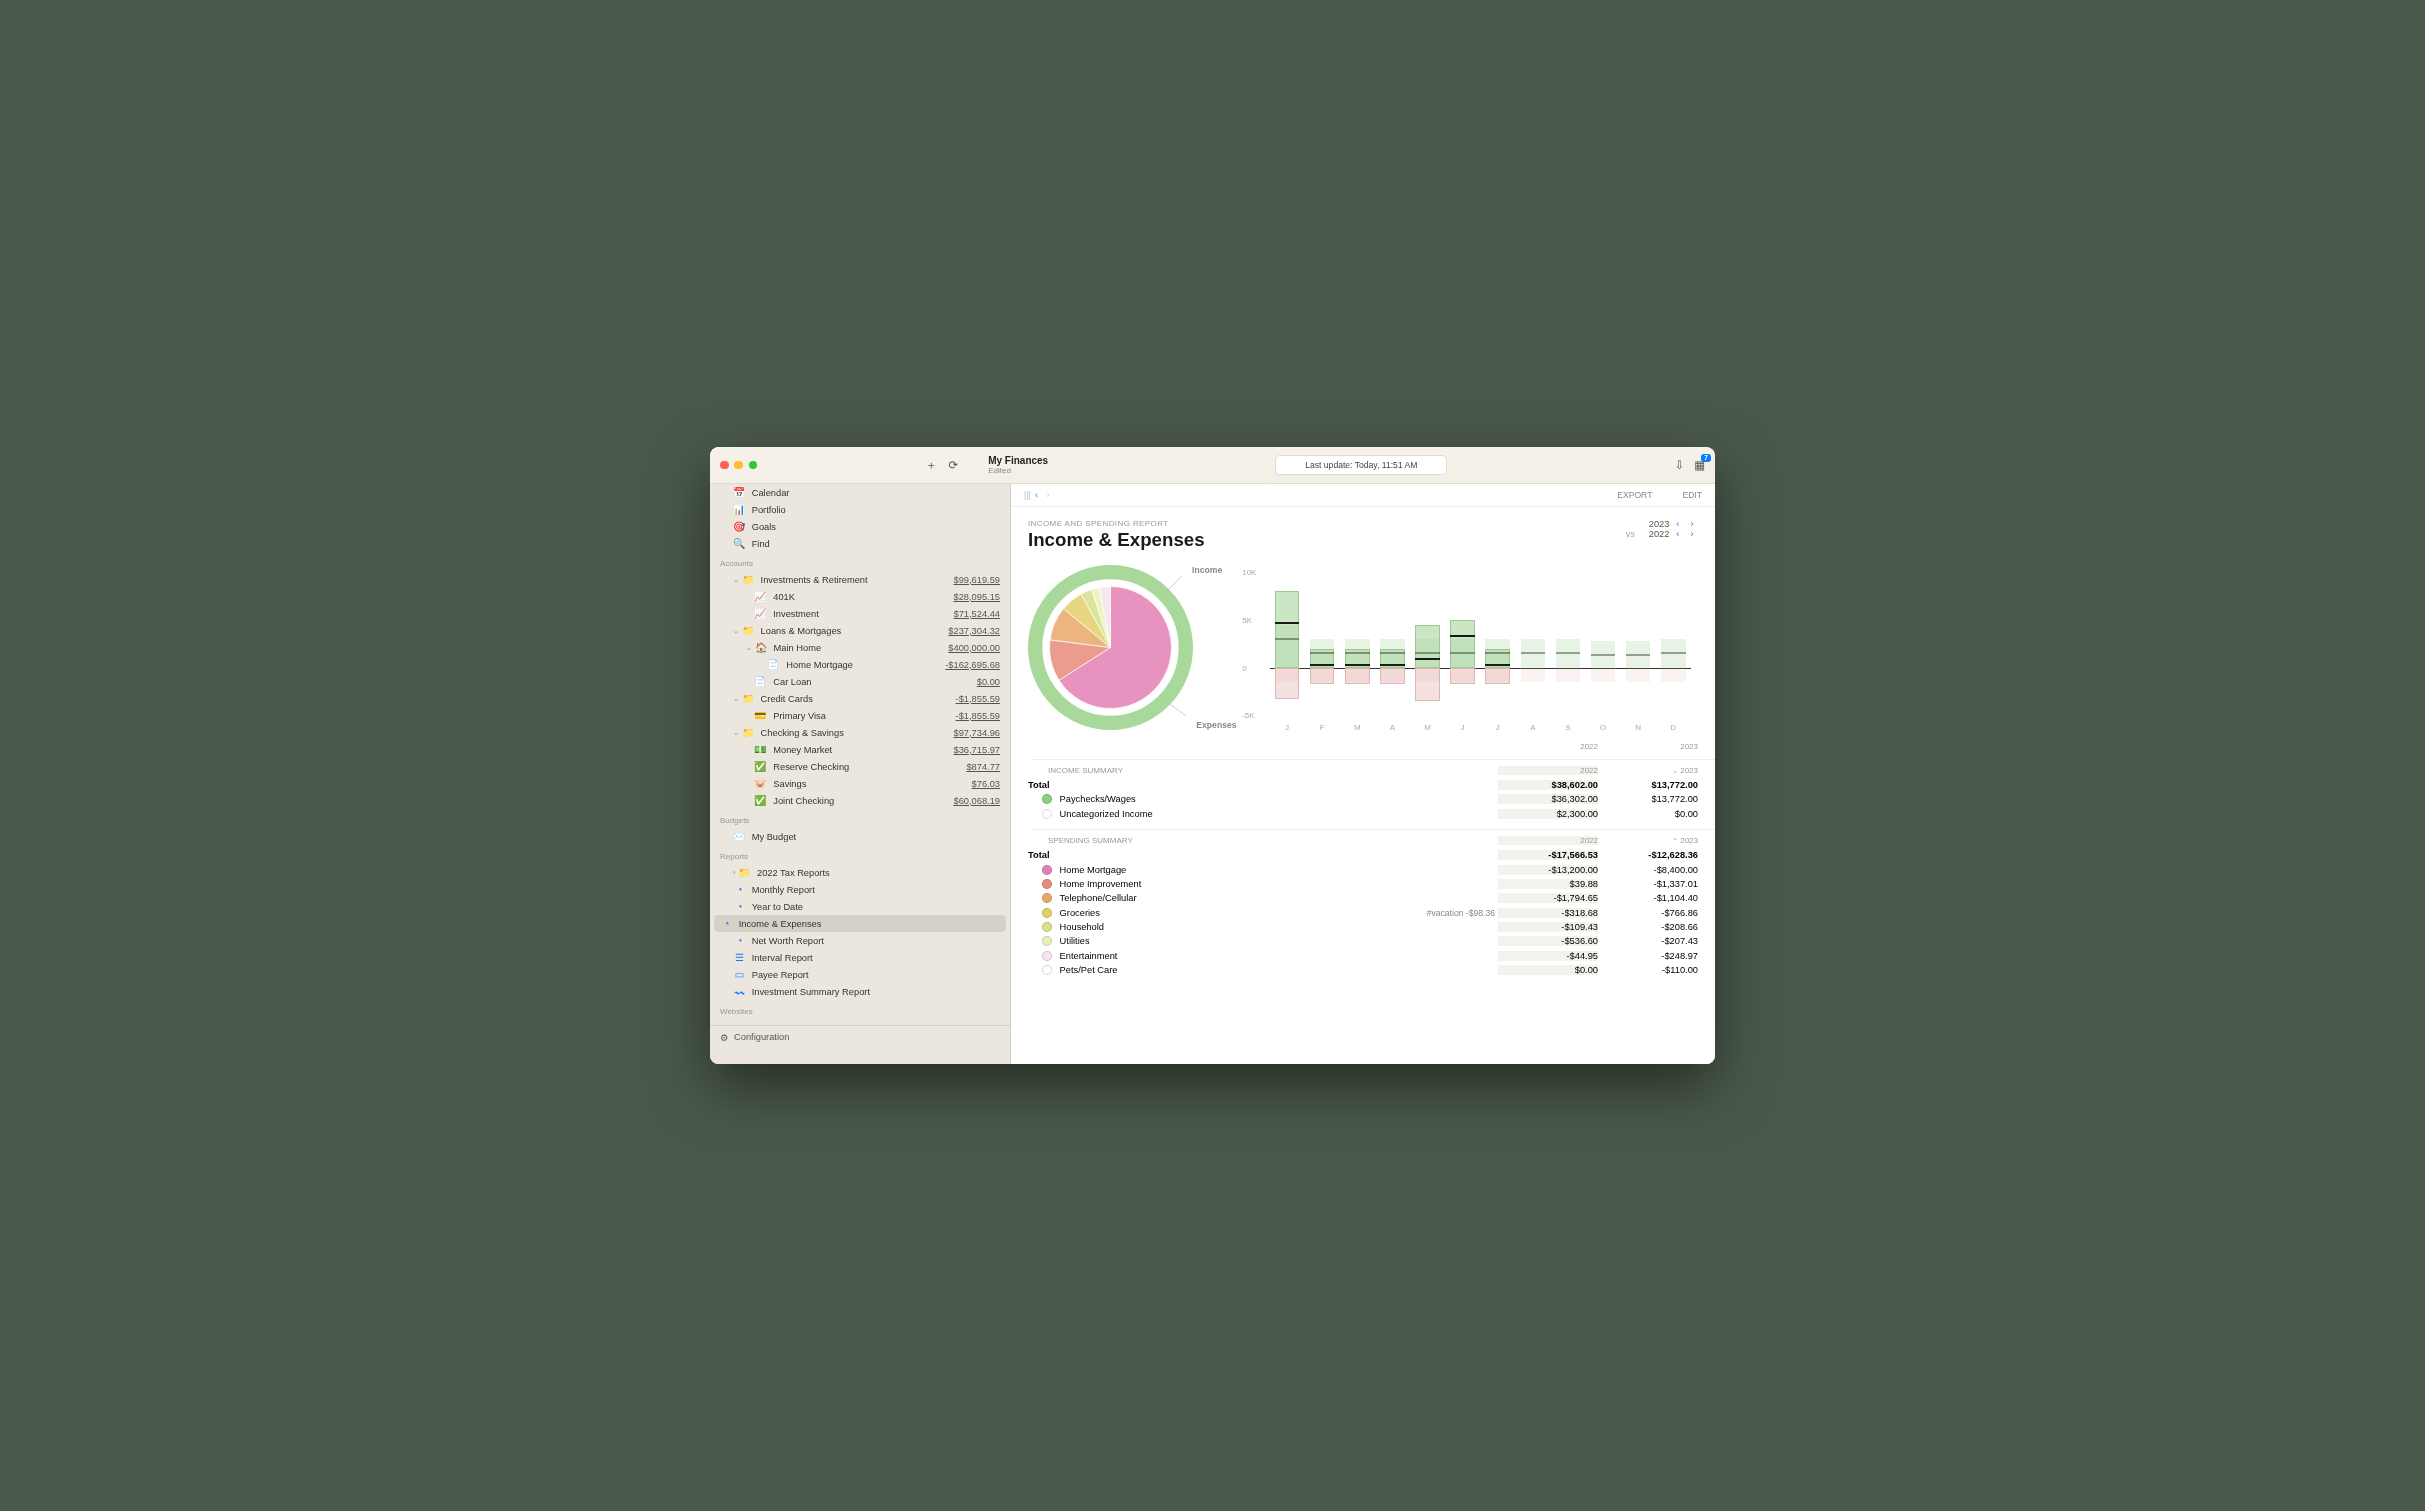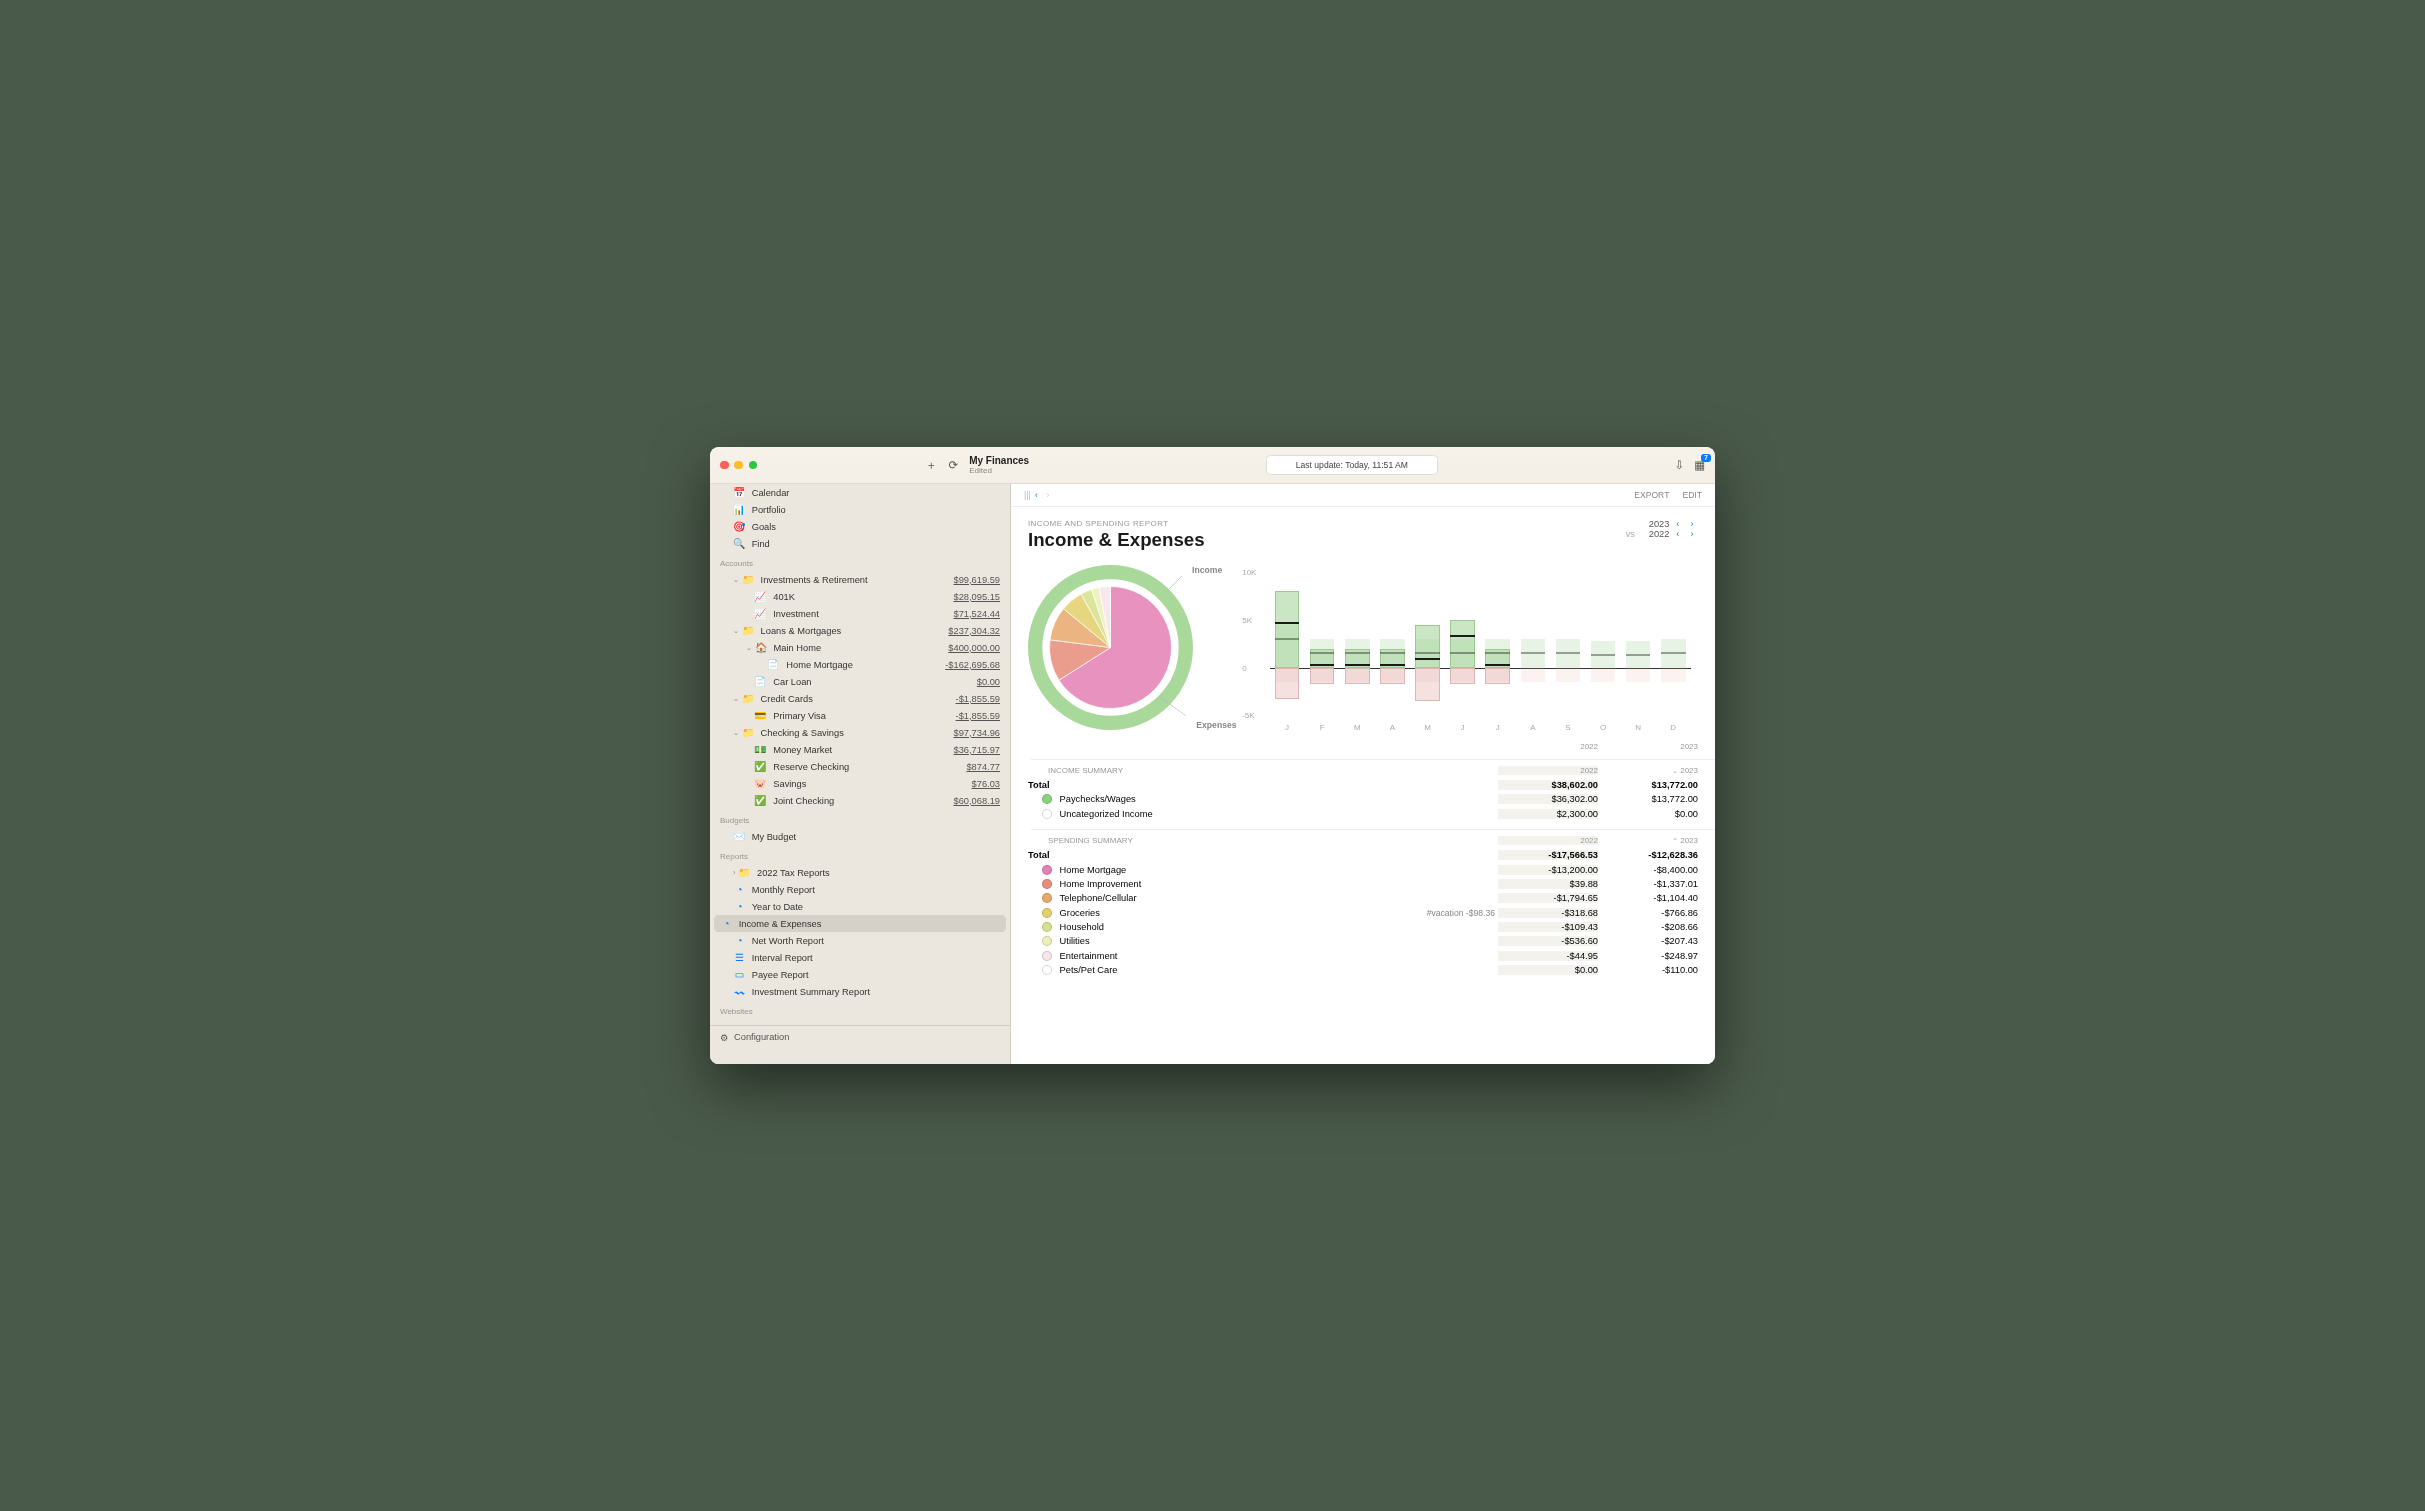--- a/index.html
+++ b/index.html
@@ -99,21 +99,21 @@
 .toolbar2 {
   display: flex;
   align-items: center;
   height: 23px;
   padding: 0 13px;
   border-bottom: 0.7px solid #eee;
   font-size: 8.6px;
   color: #888;
 }
 .toolbar2 .nav-arrow { color: #0a7aff; margin: 0 4.3px; cursor: pointer; }
-.toolbar2 .right { margin-left: auto; display:flex; gap:13px; }
+.toolbar2 .right { margin-left: auto; display:flex; gap:30px; }
 .header {
   padding: 11.5px 17px 7.2px;
   display: flex;
 }
 .header-left { flex: 1; }
 .overline { font-size: 8px; color: #999; letter-spacing: 0.4px; }
 .h1 { font-size: 18.7px; font-weight: 700; color: #1a1a1a; margin-top: 1.4px; }
 .year-picker { font-size: 9.3px; color:#555; text-align:right; }
 .year-picker .yr { display:inline-block; width:29px; }
 .year-picker .chev { color:#0a7aff; margin:0 4.3px; cursor:pointer; }
@@ -158,21 +158,21 @@
     <div class="traffic">
       <span class="tr-close"></span>
       <span class="tr-min"></span>
       <span class="tr-max"></span>
     </div>
     <div class="tb-spacer">
       <span style="flex:1"></span>
       <span class="tb-icon">＋</span>
       <span class="tb-icon">⟳</span>
     </div>
-    <div style="margin-left:11px">
+    <div style="margin-left:30px">
       <div class="tb-title">My Finances</div>
       <div class="tb-sub">Edited</div>
     </div>
     <div class="tb-center">
       <div class="last-update">Last update: Today, 11:51 AM</div>
     </div>
     <div class="tb-right">
       <span class="tb-icon">⇩</span>
       <span class="tb-icon badge" data-count="7">▦</span>
     </div>

